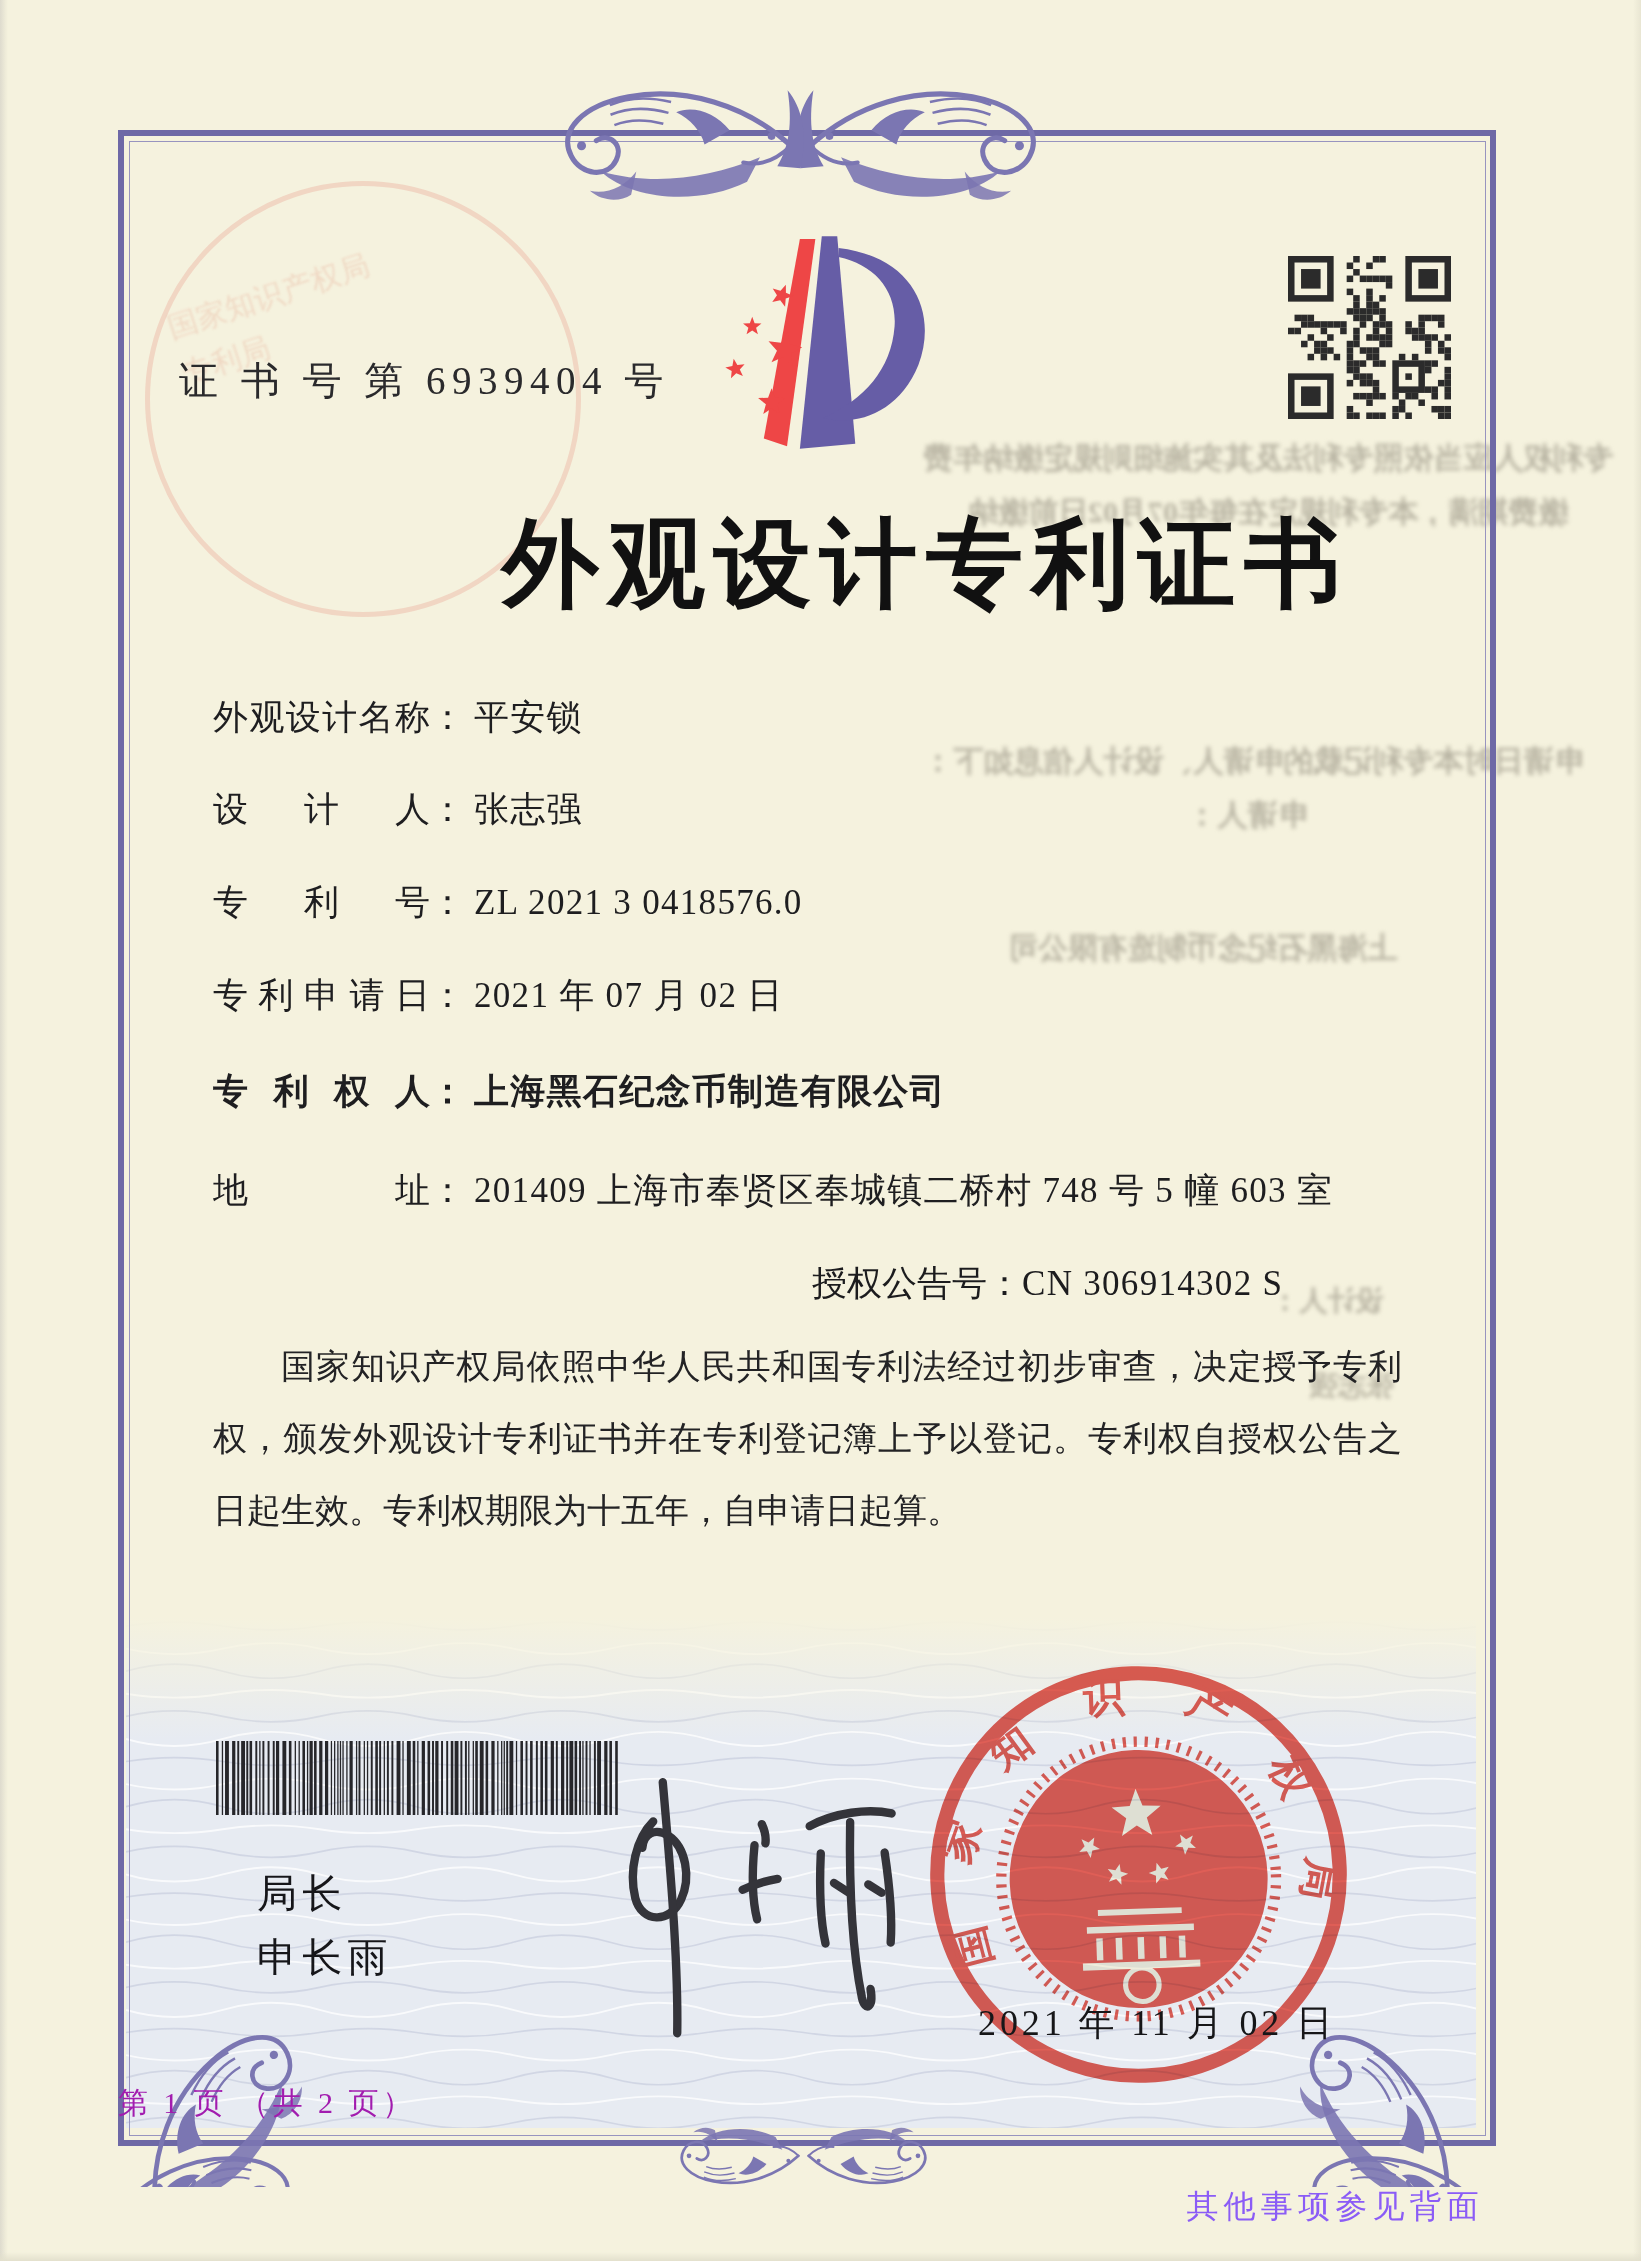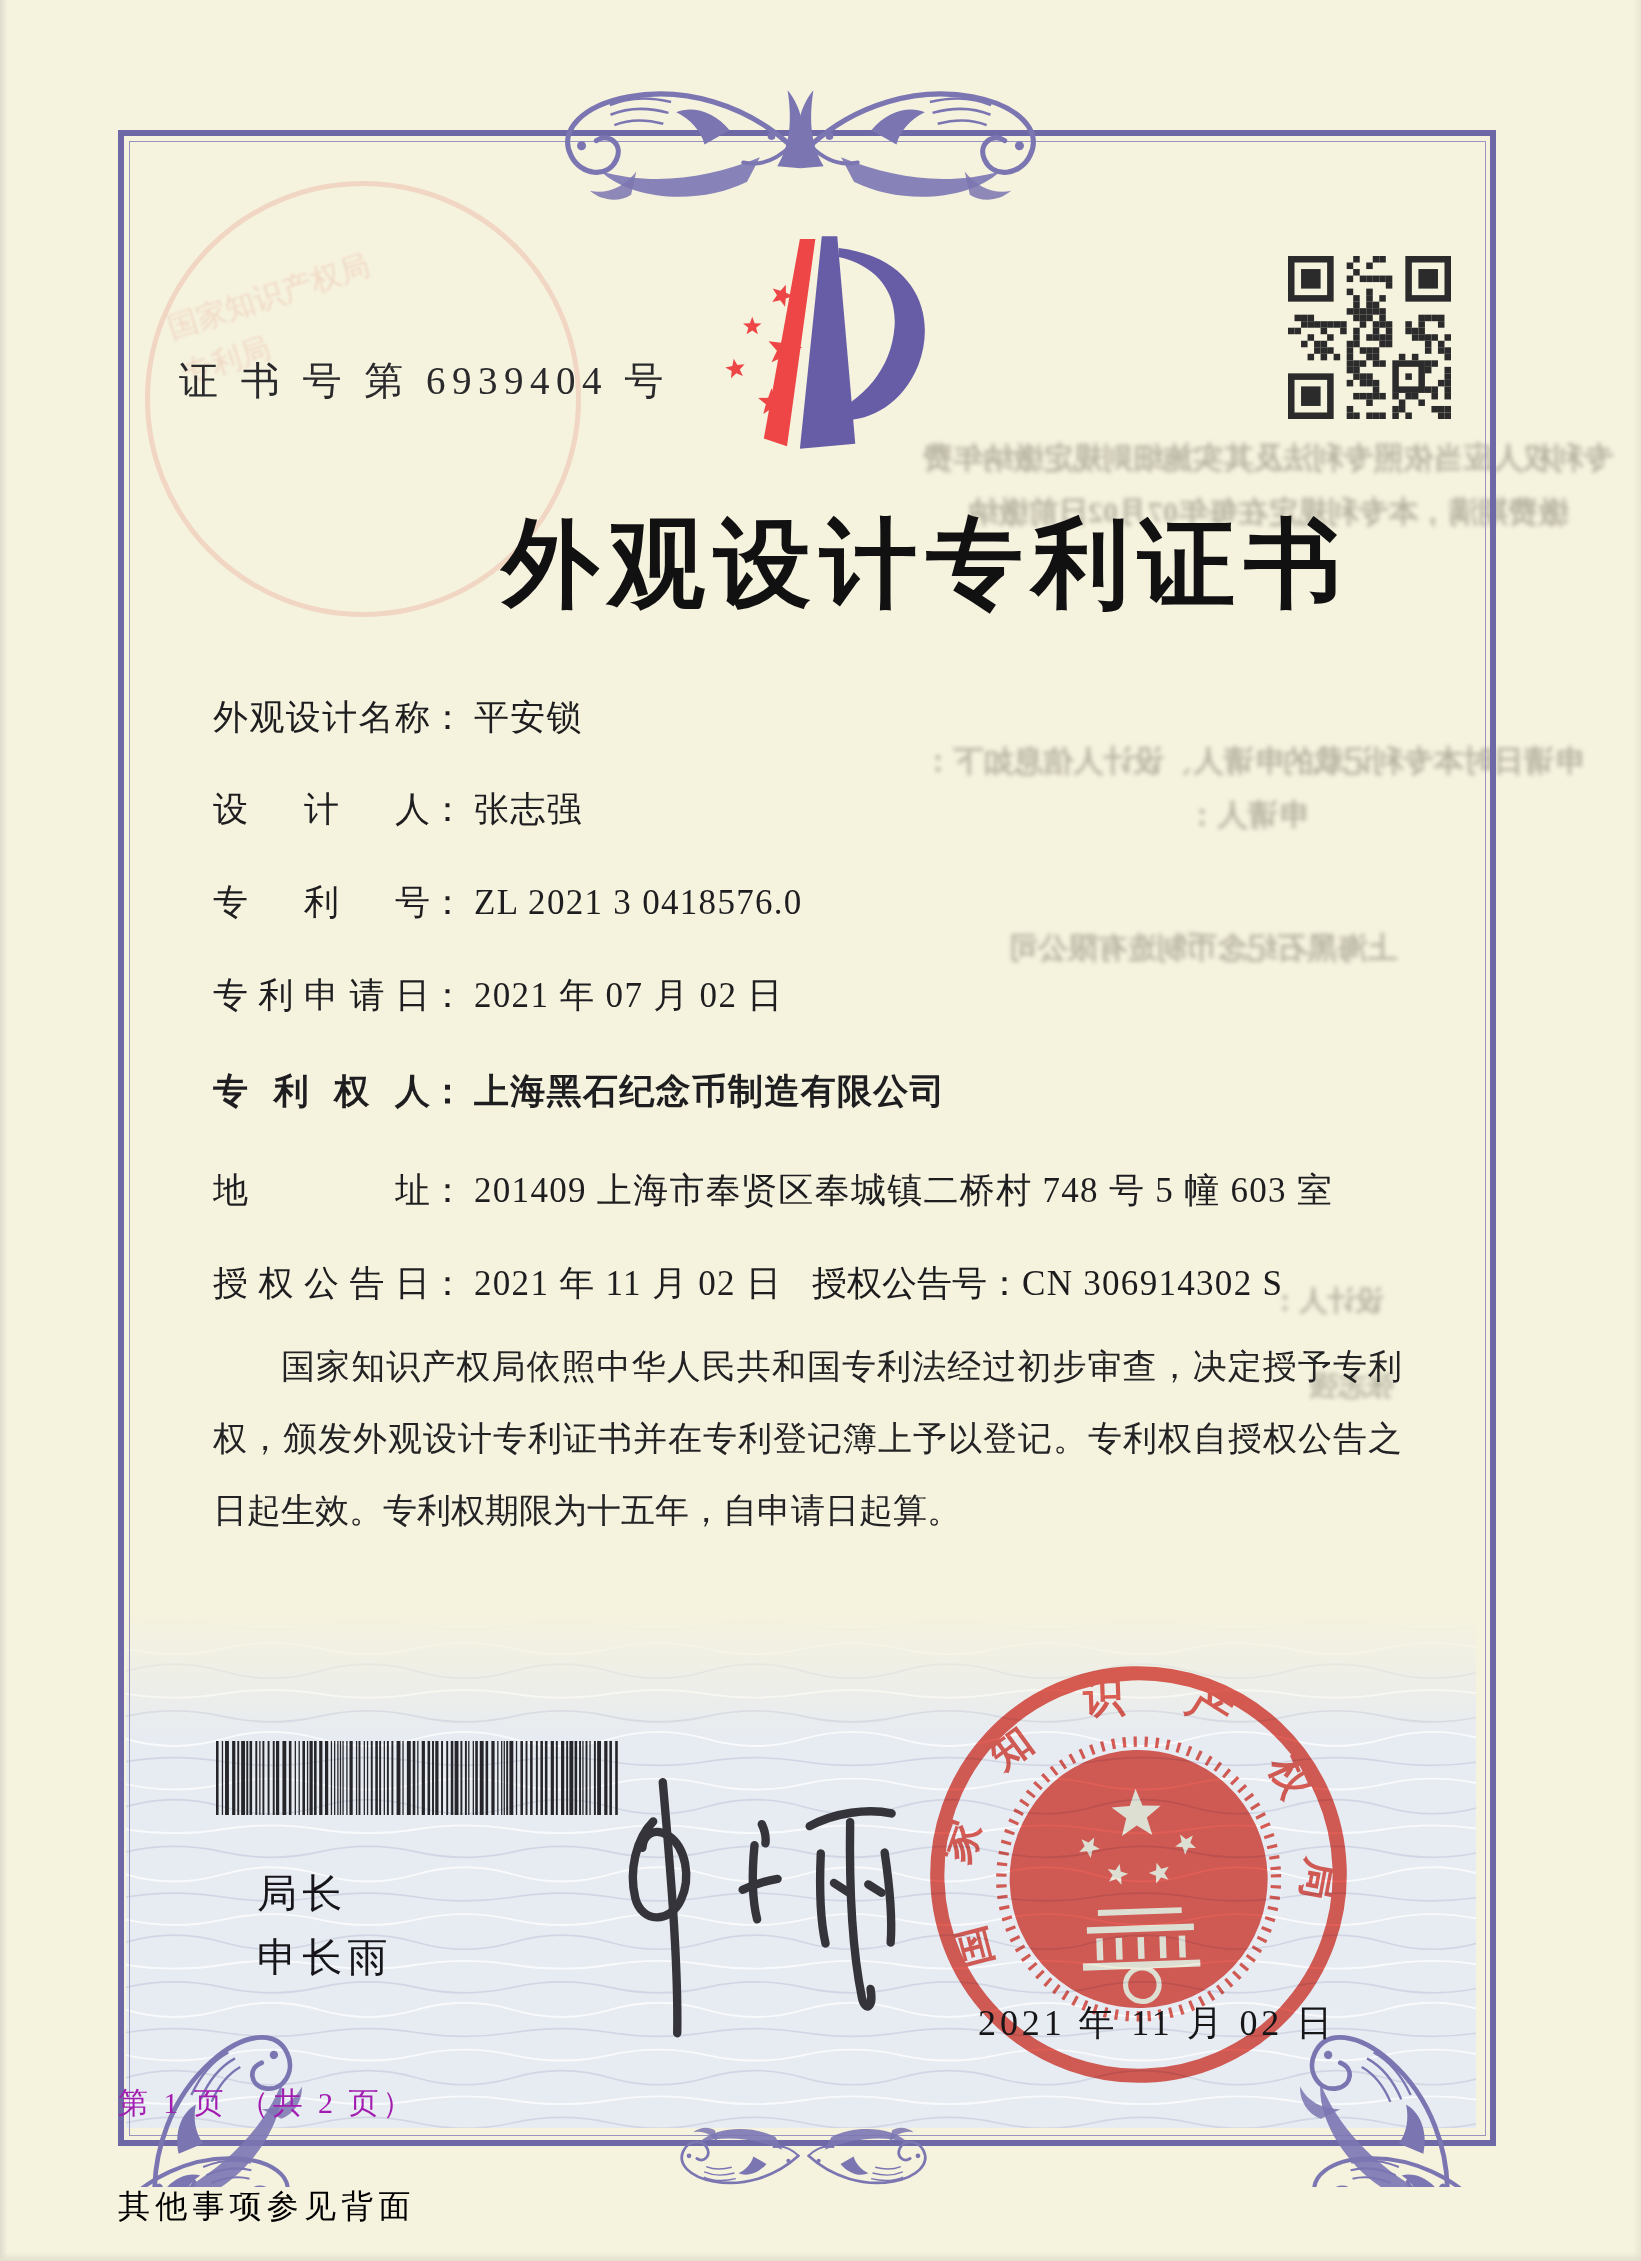--- a/index.html
+++ b/index.html
@@ -43,21 +43,21 @@
 
   
   #barcode{left:216px;top:1741px;width:405px;height:74px;}
   #sig-title{left:257px;top:1866px;font-size:40px;letter-spacing:5.2px;color:#16161a;}
   #sig-name{left:257px;top:1930px;font-size:40px;letter-spacing:5.2px;color:#16161a;}
   #signature{left:561px;top:1755px;width:387px;height:303px;}
   #seal{left:916px;top:1652px;width:445px;height:445px;mix-blend-mode:multiply;opacity:.95;
         transform:rotate(-2deg);}
   #seal-date{left:978px;top:1999px;font-size:36px;letter-spacing:3.9px;color:#161618;z-index:6;}
   #page-no{left:118px;top:2083px;width:1194px;text-align:left;font-size:30px;color:#a21caf;letter-spacing:3.9px;}
-  #back-note{left:118px;top:2185px;width:1366px;text-align:left;font-size:32px;color:#000000;letter-spacing:5.2px;}
+  #back-note{left:118px;top:2185px;width:1366px;text-align:right;font-size:32px;color:#8b5cf6;letter-spacing:5.2px;}
 
   
   .bleed{position:absolute;transform:scaleX(-1);filter:blur(1.9px);color:rgba(142,136,120,.58);
          white-space:nowrap;font-weight:bold;pointer-events:none;}
   #bleed-stamp{position:absolute;left:145px;top:181px;width:426px;height:426px;border-radius:50%;
          border:5.8px solid rgba(231,150,132,.30);pointer-events:none;}
   #bleed-stamp-text{position:absolute;left:171px;top:271px;width:213px;font-size:30px;line-height:48px;
          color:rgba(222,118,96,.20);transform:rotate(-18deg);filter:blur(1.3px);pointer-events:none;}
 
   #qr{left:1288px;top:256px;width:163px;height:163px;}
@@ -351,23 +351,20 @@
   </div>
   <div class="abs field" style="top:972px;">
     <span class="f-label">专利申请日</span><span class="f-colon">：</span><span class="f-value">2021 年 07 月 02 日</span>
   </div>
   <div class="abs field" style="top:1068px;font-weight:bold;">
     <span class="f-label">专利权人</span><span class="f-colon">：</span><span class="f-value">上海黑石纪念币制造有限公司</span>
   </div>
   <div class="abs field" style="top:1167px;">
     <span class="f-label">地址</span><span class="f-colon">：</span><span class="f-value">201409 上海市奉贤区奉城镇二桥村 748 号 5 幢 603 室</span>
   </div>
-  <div class="abs field" style="top:1260px;">
-    <span class="f-label">授权公告日</span><span class="f-colon">：</span><span class="f-value">2021 年 11 月 02 日</span>
-  </div>
   <div class="abs" id="grant-right">
     <span>授权公告号</span><span>：</span><span class="f-value">CN 306914302 S</span>
   </div>
 
   <div class="abs" id="paras">
     <p>国家知识产权局依照中华人民共和国专利法经过初步审查，决定授予专利权，颁发外观设计专利证书并在专利登记簿上予以登记。专利权自授权公告之日起生效。专利权期限为十五年，自申请日起算。</p>
   </div>
 
   <svg class="abs" id="barcode" viewBox="0 0 628 114" preserveAspectRatio="none">
       <rect x="0" y="0" width="4" height="114" fill="#26262a"></rect>

